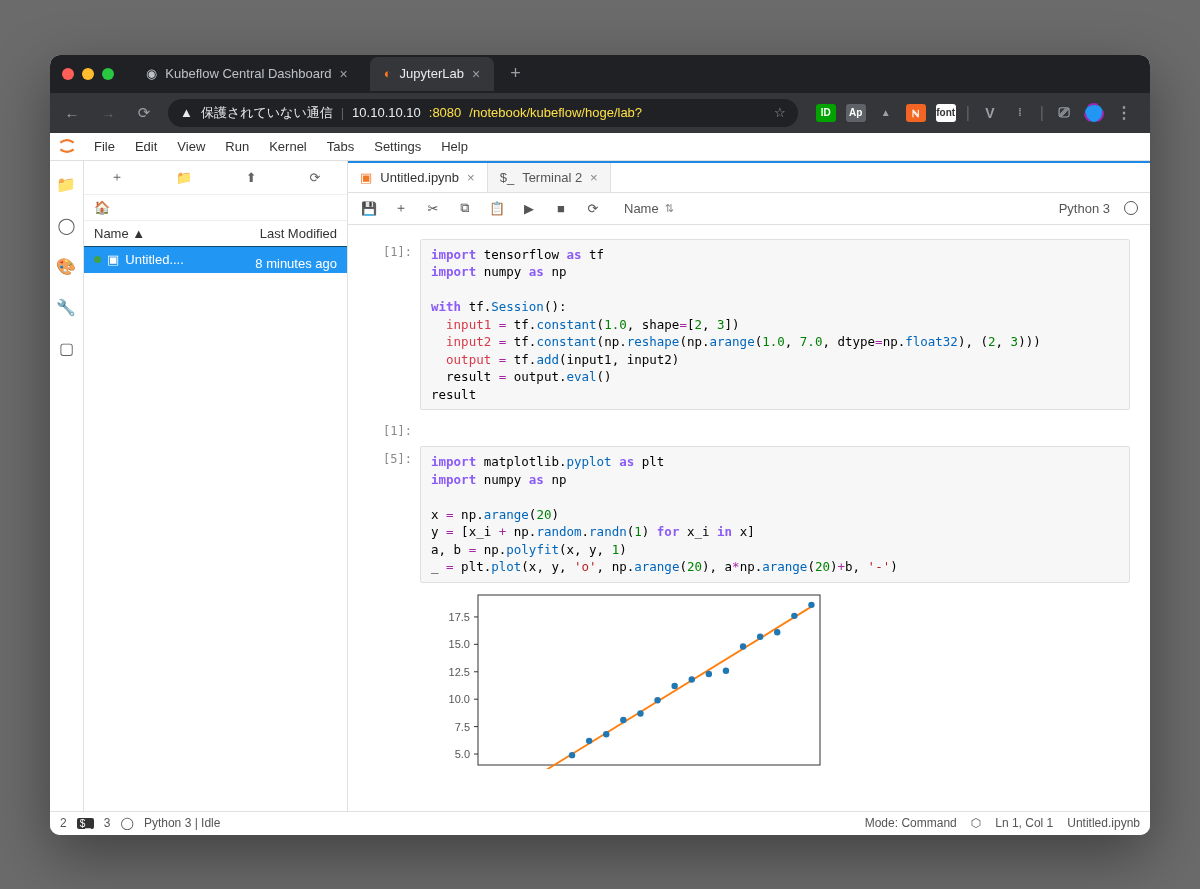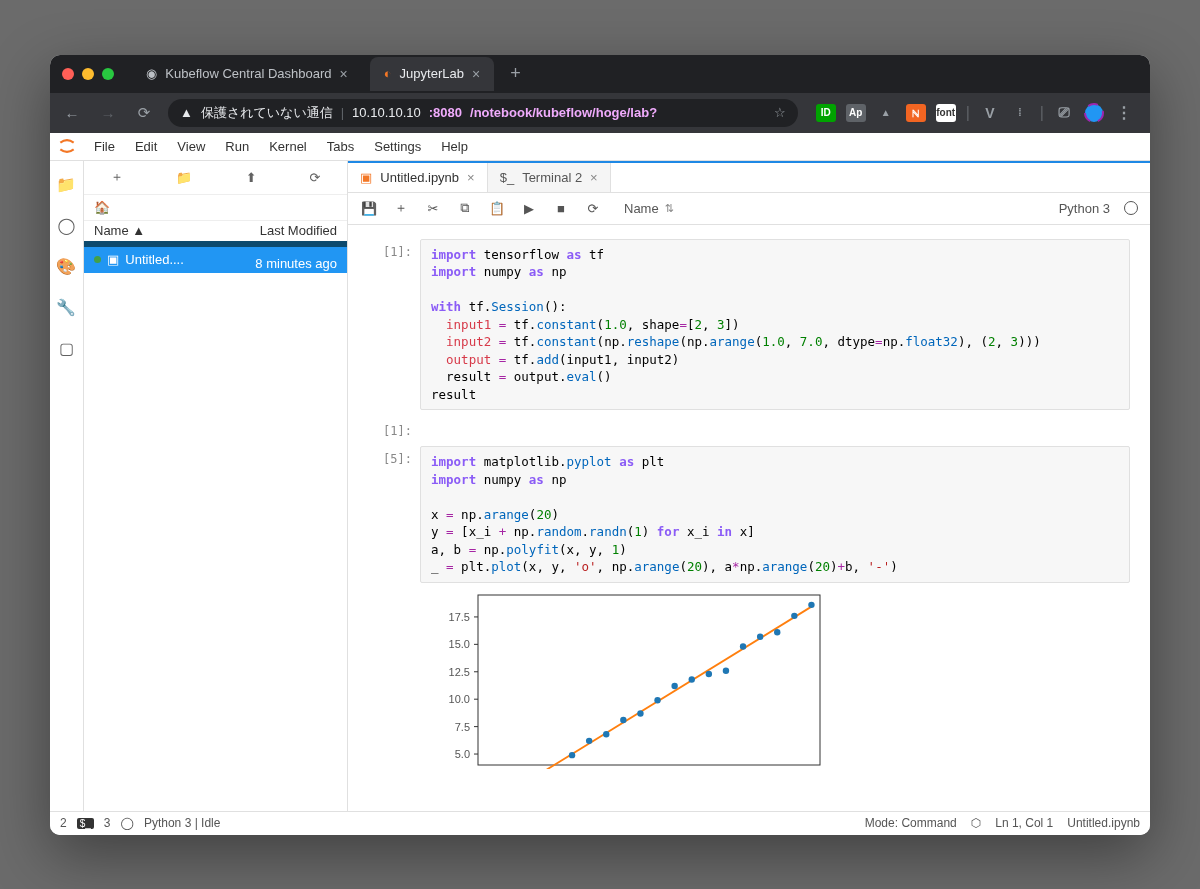--- a/index.html
+++ b/index.html
@@ -67,21 +67,21 @@
   border-radius: 14px;
   display: flex;
   align-items: center;
   padding: 0 12px;
   gap: 8px;
   font-size: 13px;
   color: #e8eaed;
 }
 .omnibox .warn { color: #e8eaed; }
 .omnibox .sep { color: #5f6368; }
-.omnibox .dim { color: #f0abfc; font-weight: bold; }
+.omnibox .dim { color: #fde047; }
 .ext-icons { display: flex; gap: 10px; align-items: center; padding: 0 6px; }
 .ext-icon { width: 20px; height: 18px; border-radius: 3px; display: flex; align-items: center; justify-content: center; color: #fff; font-size: 10px; font-weight: bold; }
 
 .jlab { flex: 1; display: flex; flex-direction: column; background: #fff; overflow: hidden; }
 .menubar {
   height: 28px;
   display: flex;
   align-items: center;
   border-bottom: 1px solid #e0e0e0;
   font-size: 13px;
@@ -105,21 +105,21 @@
 .filebrowser {
   width: 264px;
   border-right: 1px solid #e0e0e0;
   display: flex;
   flex-direction: column;
   font-size: 13px;
 }
 .fb-toolbar { display: flex; justify-content: space-around; height: 34px; align-items: center; border-bottom: 1px solid #eee; color: #616161; }
 .fb-toolbar span { cursor: pointer; }
 .fb-crumb { height: 26px; display: flex; align-items: center; padding: 0 10px; border-bottom: 1px solid #eee; color: #616161; }
-.fb-header { display: flex; height: 26px; align-items: center; padding: 0 10px; border-bottom: 6px solid #0c4a6e; color: #333; font-weight: 500; }
+.fb-header { display: flex; height: 26px; align-items: center; padding: 0 10px; border-bottom: 1px solid #0c4a6e; color: #333; font-weight: 500; }
 .fb-header .col-name { flex: 1; }
 .fb-row {
   display: flex;
   align-items: center;
   height: 26px;
   padding: 0 10px;
   gap: 6px;
 }
 .fb-row.selected { background: #2196f3; color: #fff; }
 .fb-row .fname { flex: 1; white-space: nowrap; overflow: hidden; text-overflow: ellipsis; }

